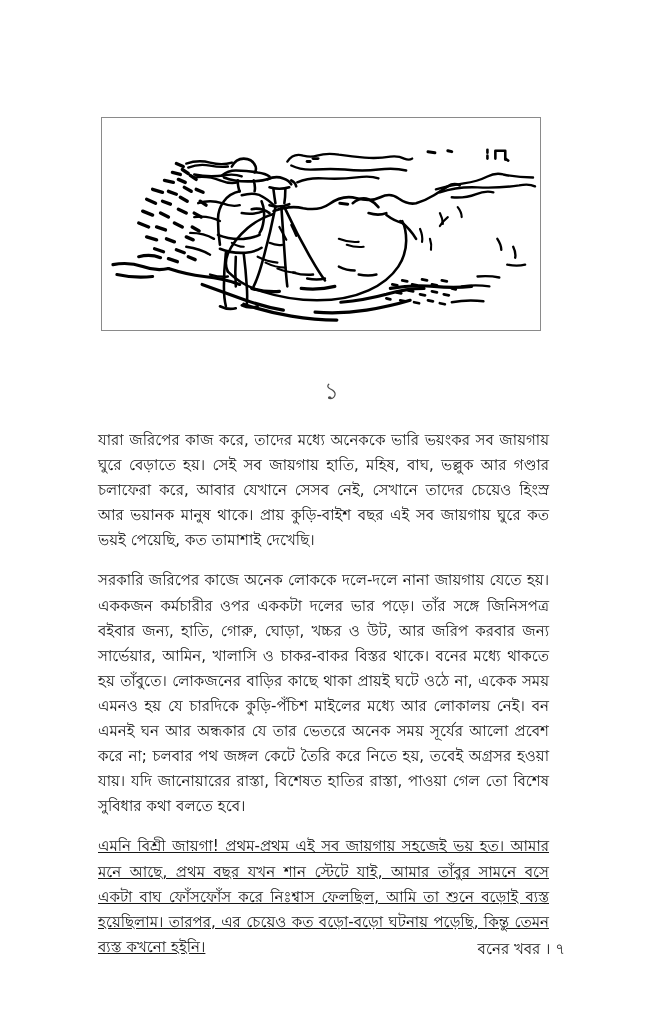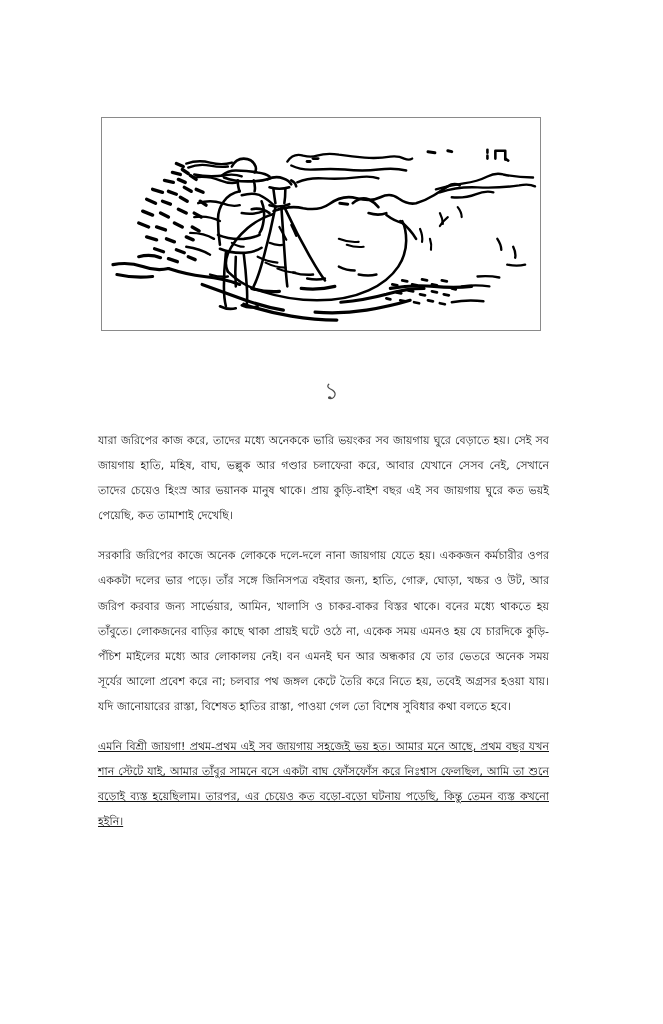--- a/index.html
+++ b/index.html
@@ -55,21 +55,21 @@
   
   .text-column {
     position: absolute;
     left: 98px;
     top: 428px;
     width: 467px;
   }
   .body-paragraph {
     margin: 0 16px 15px 0;
     font-family: "DejaVu Sans", "Liberation Sans", sans-serif;
-    font-size: 11px;
+    font-size: 15px;
     line-height: 25.1px;
     color: #161616;
     text-align: justify;
     text-justify: inter-word;
     word-spacing: 0.2px;
     hyphens: none;
   }
   .body-paragraph:last-child {
     margin-bottom: 0;
     text-decoration: underline;
@@ -287,14 +287,15 @@
   </div>
 
   <div class="chapter-number">১</div>
 
   <div class="text-column">
     <p class="body-paragraph">যারা জরিপের কাজ করে, তাদের মধ্যে অনেককে ভারি ভয়ংকর সব জায়গায় ঘুরে বেড়াতে হয়। সেই সব জায়গায় হাতি, মহিষ, বাঘ, ভল্লুক আর গণ্ডার চলাফেরা করে, আবার যেখানে সেসব নেই, সেখানে তাদের চেয়েও হিংস্র আর ভয়ানক মানুষ থাকে। প্রায় কুড়ি-বাইশ বছর এই সব জায়গায় ঘুরে কত ভয়ই পেয়েছি, কত তামাশাই দেখেছি।</p>
     <p class="body-paragraph">সরকারি জরিপের কাজে অনেক লোককে দলে-দলে নানা জায়গায় যেতে হয়। এককজন কর্মচারীর ওপর এককটা দলের ভার পড়ে। তাঁর সঙ্গে জিনিসপত্র বইবার জন্য, হাতি, গোরু, ঘোড়া, খচ্চর ও উট, আর জরিপ করবার জন্য সার্ভেয়ার, আমিন, খালাসি ও চাকর-বাকর বিস্তর থাকে। বনের মধ্যে থাকতে হয় তাঁবুতে। লোকজনের বাড়ির কাছে থাকা প্রায়ই ঘটে ওঠে না, একেক সময় এমনও হয় যে চারদিকে কুড়ি-পঁচিশ মাইলের মধ্যে আর লোকালয় নেই। বন এমনই ঘন আর অন্ধকার যে তার ভেতরে অনেক সময় সূর্যের আলো প্রবেশ করে না; চলবার পথ জঙ্গল কেটে তৈরি করে নিতে হয়, তবেই অগ্রসর হওয়া যায়। যদি জানোয়ারের রাস্তা, বিশেষত হাতির রাস্তা, পাওয়া গেল তো বিশেষ সুবিধার কথা বলতে হবে।</p>
     <p class="body-paragraph">এমনি বিশ্রী জায়গা! প্রথম-প্রথম এই সব জায়গায় সহজেই ভয় হত। আমার মনে আছে, প্রথম বছর যখন শান স্টেটে যাই, আমার তাঁবুর সামনে বসে একটা বাঘ ফোঁসফোঁস করে নিঃশ্বাস ফেলছিল, আমি তা শুনে বড়োই ব্যস্ত হয়েছিলাম। তারপর, এর চেয়েও কত বড়ো-বড়ো ঘটনায় পড়েছি, কিন্তু তেমন ব্যস্ত কখনো হইনি।</p>
   </div>
 
+  <div class="page-footer">বনের খবর । ৭</div>
 
 </div>
 
 </body></html>

